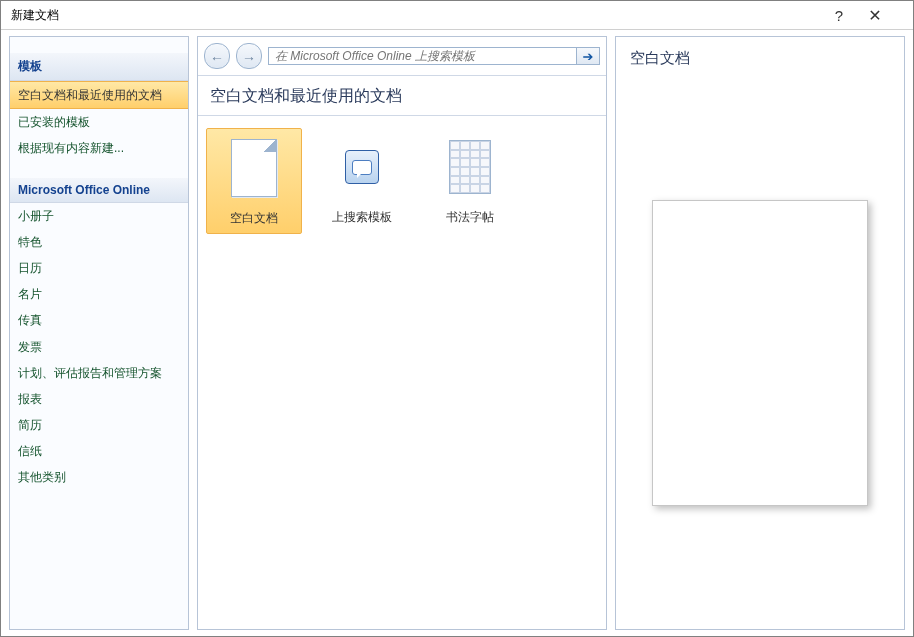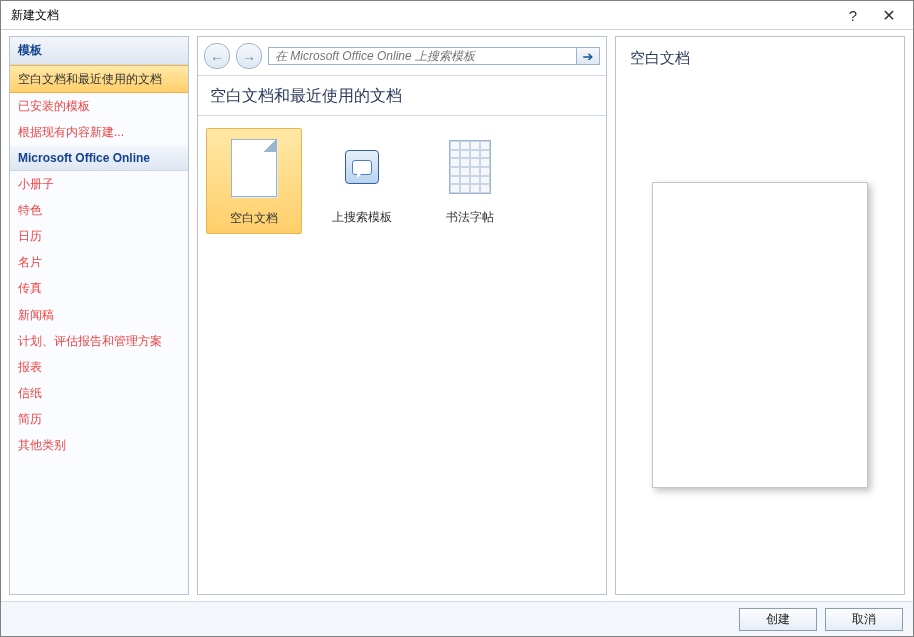--- a/index.html
+++ b/index.html
@@ -19,21 +19,21 @@
     flex-direction: column;
     border: 1px solid #808080;
     box-sizing: border-box;
     background: #fff;
   }
   
   .titlebar {
     height: 28px;
     display: flex;
     align-items: center;
-    padding: 0 6px 0 10px;
+    padding: 0 20px 0 10px;
     font-size: 12px;
     color: #000;
     border-bottom: 1px solid #d0d0d0;
   }
   .titlebar .title { flex: 1; }
   .titlebar .help-icon,
   .titlebar .close-icon {
     width: 36px;
     text-align: center;
     font-size: 15px;
@@ -60,24 +60,25 @@
     overflow: auto;
     background: #fafcff;
   }
   .sidebar-heading {
     background: linear-gradient(#f3f6fb, #dde6f2);
     color: #14428f;
     font-weight: bold;
     padding: 5px 8px;
     border-bottom: 1px solid #cfd8e6;
     font-size: 12px;
+    margin-top: 16px;
   }
   .sidebar-item {
     padding: 5px 8px;
-    color: #ef4444;
+    color: #14532d;
     cursor: pointer;
     line-height: 1.35;
   }
   .sidebar-item.selected {
     background: linear-gradient(#ffe8a6, #ffcf6b);
     border-top: 1px solid #f0b24a;
     border-bottom: 1px solid #f0b24a;
     color: #333;
   }
 
@@ -295,25 +296,25 @@
       <div class="sidebar-item selected"><span>空白文档和最近使用的文档</span></div>
       <div class="sidebar-item"><span>已安装的模板</span></div>
       <div class="sidebar-item"><span>根据现有内容新建...</span></div>
 
       <div class="sidebar-heading">Microsoft Office Online</div>
       <div class="sidebar-item"><span>小册子</span></div>
       <div class="sidebar-item"><span>特色</span></div>
       <div class="sidebar-item"><span>日历</span></div>
       <div class="sidebar-item"><span>名片</span></div>
       <div class="sidebar-item"><span>传真</span></div>
-      <div class="sidebar-item"><span>新闻稿</span></div>
+      <div class="sidebar-item"><span>发票</span></div>
       <div class="sidebar-item"><span>计划、评估报告和管理方案</span></div>
       <div class="sidebar-item"><span>报表</span></div>
+      <div class="sidebar-item"><span>简历</span></div>
       <div class="sidebar-item"><span>信纸</span></div>
-      <div class="sidebar-item"><span>简历</span></div>
       <div class="sidebar-item"><span>其他类别</span></div>
     </div>
 
     <div class="center">
       <div class="search-row">
         <div class="nav-btn">
             <span>←</span>
           </div>
         <div class="nav-btn">
             <span>→</span>
@@ -381,18 +382,14 @@
 
     <div class="preview">
       <div class="preview-title">空白文档</div>
       <div class="preview-body">
         <div class="preview-page"></div>
       </div>
     </div>
 
   </div>
 
-  <div class="footer">
-    <button class="btn">创建</button>
-    <button class="btn">取消</button>
-  </div>
 
 </div>
 
 </body></html>

